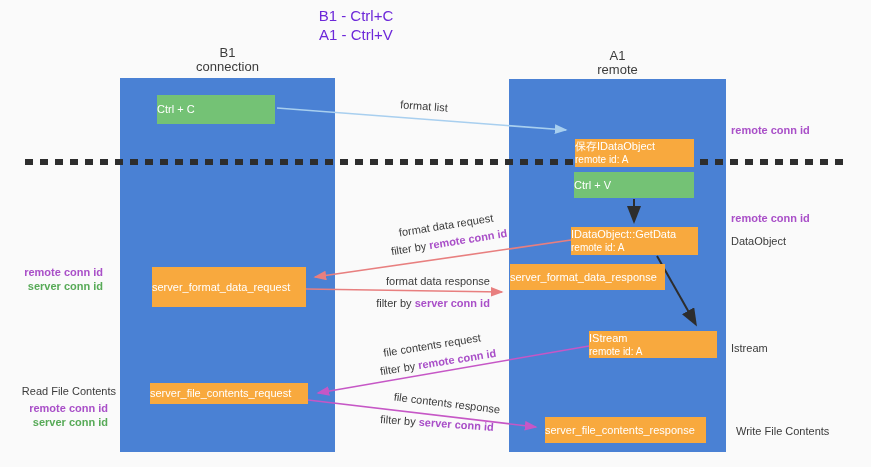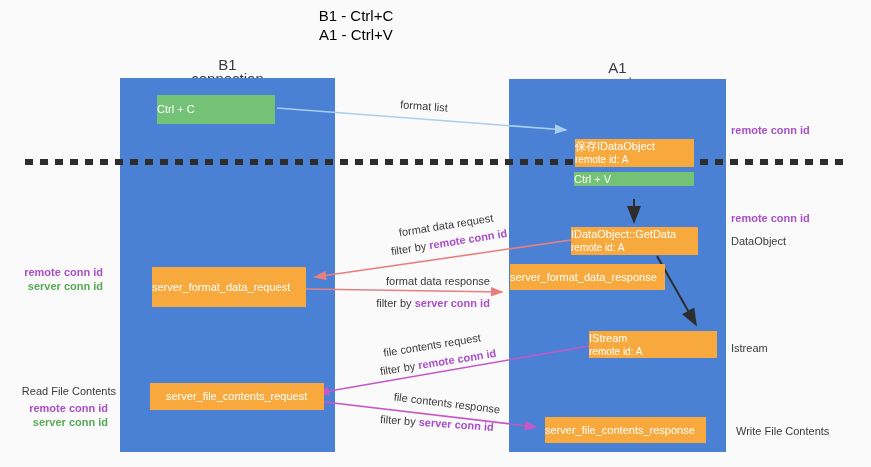--- a/index.html
+++ b/index.html
@@ -8,25 +8,25 @@
     background:#fafafa;
   }
   .canvas{
     position:relative;
     width:871px;height:467px;
     background:#fafafa;
     overflow:hidden;
   }
   .title{
     position:absolute;left:0;top:6px;width:712px;
-    text-align:center;font-size:15px;line-height:19px;color:#000000;
+    text-align:center;font-size:15px;line-height:19px;color:#6d28d9;
   }
   .col-header{
     position:absolute;text-align:center;
-    font-size:15px;line-height:14px;color:#3b3b3b;margin-top:12px;
+    font-size:13px;line-height:14px;color:#3b3b3b;
   }
   .lane{
     position:absolute;background:#4a81d4;
   }
   .lane-left{left:120px;top:78px;width:215px;height:374px;}
   .lane-right{left:509px;top:79px;width:217px;height:373px;}
   .dashed-sep{
     position:absolute;left:25px;top:159px;width:820px;height:6px;
     background:repeating-linear-gradient(90deg,#2d2d2d 0 8px,transparent 8px 15px);
   }
@@ -101,21 +101,21 @@
 
   <div class="node green" style="left:157px;top:95px;width:118px;height:29px;">
     <span>Ctrl + C</span>
   </div>
 
   <div class="node orange" style="left:575px;top:119px;width:119px;height:28px;margin-top:20px;">
     <span class="l1">保存IDataObject</span>
     <span class="l2">remote id: A</span>
   </div>
 
-  <div class="node green" style="left:574px;top:172px;width:120px;height:14px;">
+  <div class="node green" style="left:574px;top:172px;width:120px;height:26px;">
     <span>Ctrl + V</span>
   </div>
 
   <div class="node orange" style="left:571px;top:227px;width:127px;height:28px;">
     <span class="l1">IDataObject::GetData</span>
     <span class="l2">remote id: A</span>
   </div>
 
   <div class="node orange" style="left:152px;top:267px;width:154px;height:40px;">
     <span>server_format_data_request</span>
@@ -123,21 +123,21 @@
 
   <div class="node orange" style="left:510px;top:264px;width:155px;height:26px;">
     <span>server_format_data_response</span>
   </div>
 
   <div class="node orange" style="left:589px;top:331px;width:128px;height:27px;">
     <span class="l1">IStream</span>
     <span class="l2">remote id: A</span>
   </div>
 
-  <div class="node orange" style="left:150px;top:383px;width:158px;height:27px;padding-left:16px;">
+  <div class="node orange" style="left:150px;top:383px;width:158px;height:21px;">
     <span>server_file_contents_request</span>
   </div>
 
   <div class="node orange" style="left:545px;top:417px;width:161px;height:26px;">
     <span>server_file_contents_response</span>
   </div>
 
   <div class="edge-label" style="left:364px;top:100px;width:120px;transform:rotate(4deg);">format list</div>
 
   <div class="edge-label" style="left:386px;top:219px;width:120px;transform:rotate(-9deg);">format data request</div>

